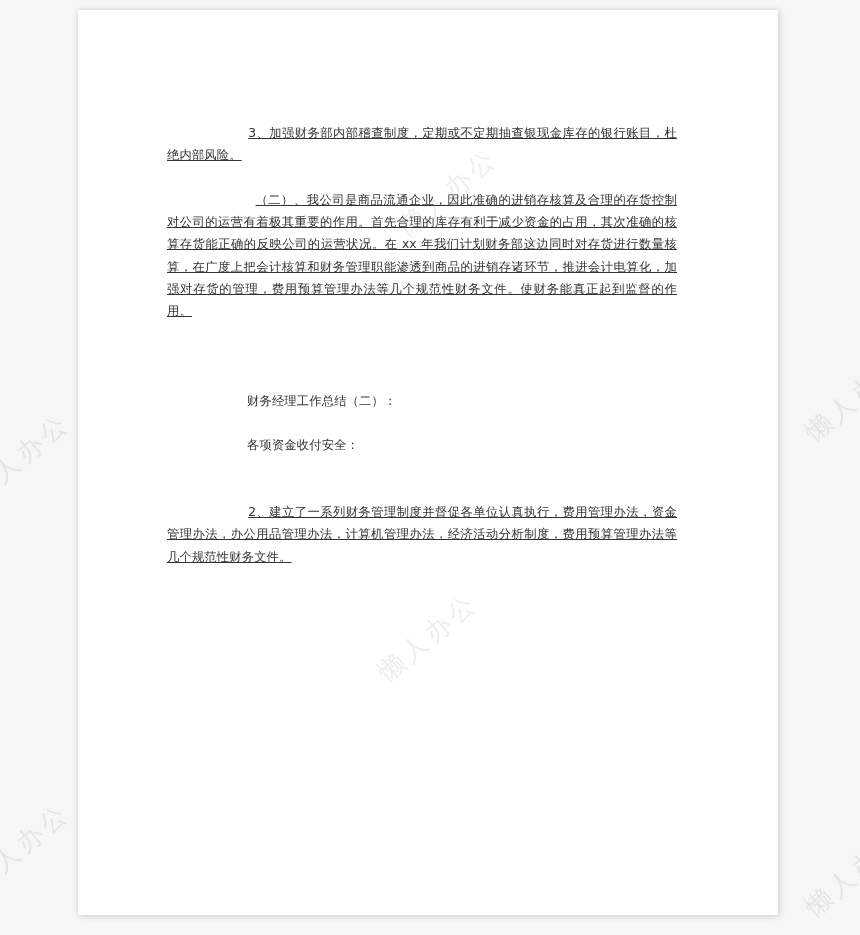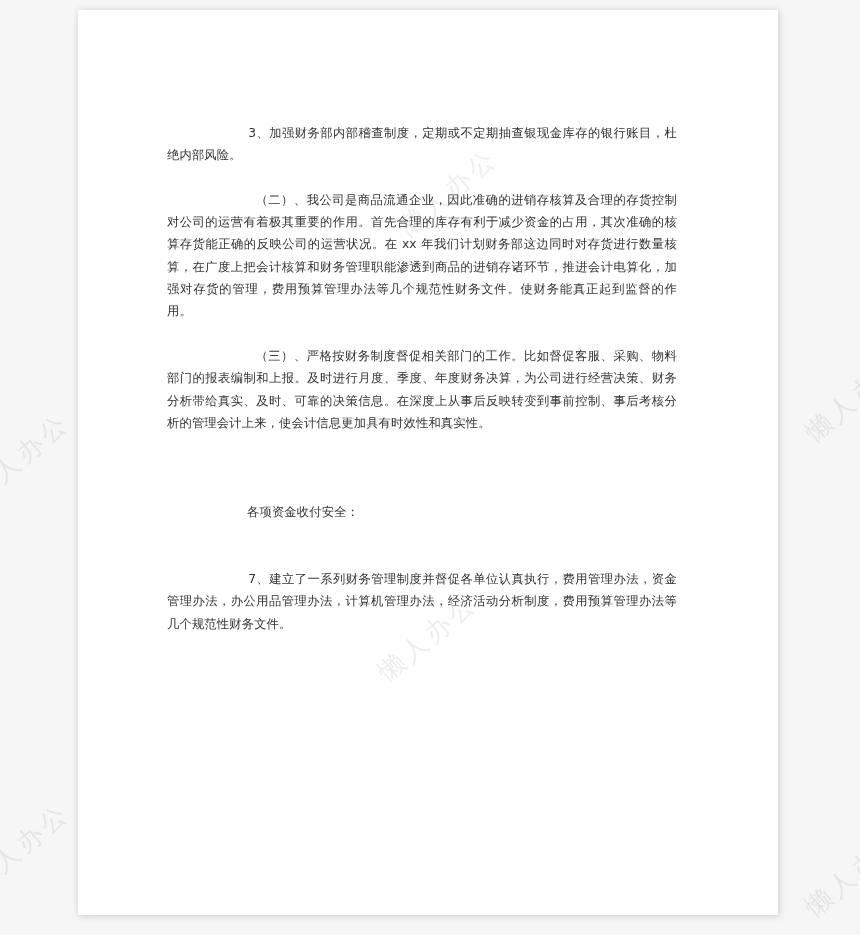--- a/index.html
+++ b/index.html
@@ -30,20 +30,21 @@
       width: 510px;
       color: #333333;
       font-size: 12.3px;
       line-height: 22.3px;
       letter-spacing: 0.15px;
     }
     .para {
       margin: 0;
       text-align: justify;
       text-indent: 6.6em;
+      text-decoration: underline;
     }
     .gap {
       height: 22.3px;
     }
     .heading {
       margin: 0;
       padding-left: 80px;
     }
     .watermark {
       position: absolute;
@@ -65,22 +66,22 @@
 
 <div class="page">
   <div class="watermark" style="left:310px; top:165px;">懒人办公</div>
   <div class="watermark" style="left:290px; top:610px;">懒人办公</div>
 
   <div class="content">
     <p class="para">3、加强财务部内部稽查制度，定期或不定期抽查银现金库存的银行账目，杜绝内部风险。</p>
     <div class="gap"></div>
     <p class="para" style="text-indent:7.2em;">（二）、我公司是商品流通企业，因此准确的进销存核算及合理的存货控制对公司的运营有着极其重要的作用。首先合理的库存有利于减少资金的占用，其次准确的核算存货能正确的反映公司的运营状况。在 xx 年我们计划财务部这边同时对存货进行数量核算，在广度上把会计核算和财务管理职能渗透到商品的进销存诸环节，推进会计电算化，加强对存货的管理，费用预算管理办法等几个规范性财务文件。使财务能真正起到监督的作用。</p>
     <div class="gap"></div>
-    <p class="para" style="text-indent:7.2em;">（三）、严格按财务制度督促相关部门的工作。比如督促客服、采购、物料部门的报表编制和上报。及时进行月度、季度、年度财务决算，为公司进行经营决策、财务分析带给真实、及时、可靠的决策信息。在深度上从事后反映转变到事前控制、事后考核分析的管理会计上来，使会计信息更加具有时效性和真实性。</p>
     <div class="gap"></div>
     <div class="gap"></div>
+    <p class="heading">财务经理工作总结（二）：</p>
     <div class="gap"></div>
     <p class="heading">各项资金收付安全：</p>
     <div class="gap"></div>
     <div class="gap"></div>
-    <p class="para">7、建立了一系列财务管理制度并督促各单位认真执行，费用管理办法，资金管理办法，办公用品管理办法，计算机管理办法，经济活动分析制度，费用预算管理办法等几个规范性财务文件。</p>
+    <p class="para">2、建立了一系列财务管理制度并督促各单位认真执行，费用管理办法，资金管理办法，办公用品管理办法，计算机管理办法，经济活动分析制度，费用预算管理办法等几个规范性财务文件。</p>
   </div>
 </div>
 
 </body></html>

